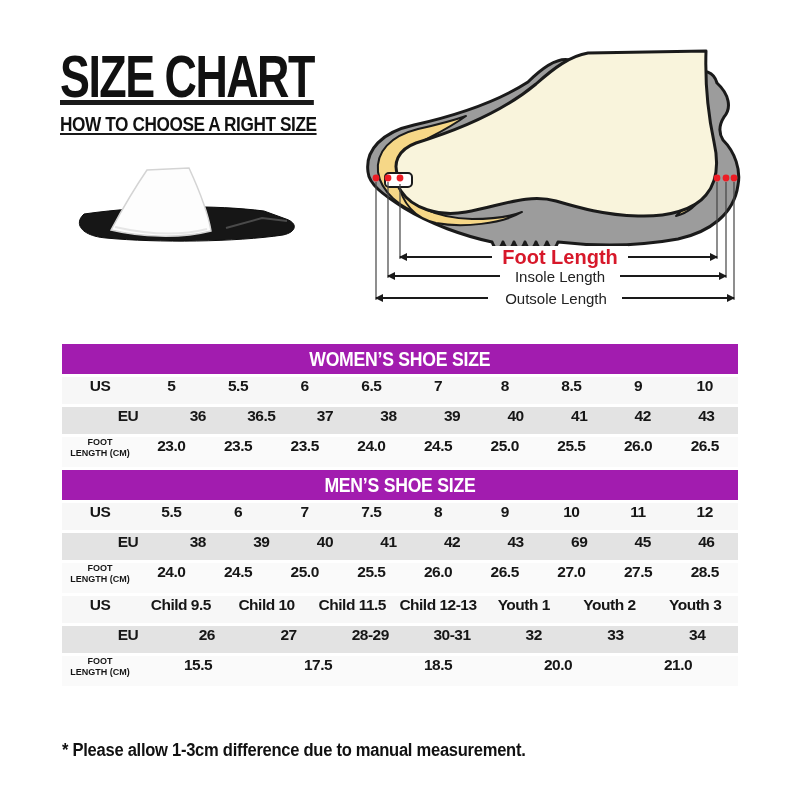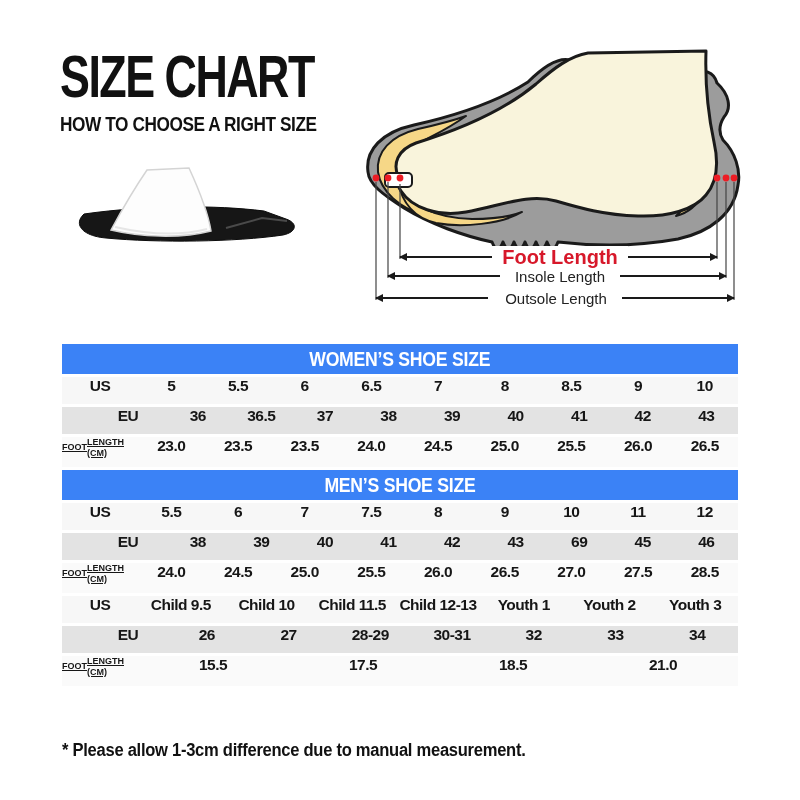--- a/index.html
+++ b/index.html
@@ -2,53 +2,53 @@
 <html><head>
 <meta charset="utf-8">
 <style>
   * { margin:0; padding:0; box-sizing:border-box; }
   html,body { background:#ffffff; }
   .canvas {
     position:relative; width:800px; height:800px; background:#ffffff;
     font-family:"Liberation Sans", sans-serif; color:#1a1a1a; overflow:hidden;
   }
   
-  .title-block { position:absolute; left:60px; top:50px; width:320px; }
+  .title-block { position:absolute; left:60px; top:50px; width:320px;text-decoration:underline; }
   .page-title {
     font-size:59px; font-weight:bold; letter-spacing:-2px; line-height:0.92;
     transform:scaleX(0.76); transform-origin:left top; white-space:nowrap; color:#111;
   }
   .page-subtitle {
     margin-top:8px; font-size:21px; font-weight:bold; letter-spacing:-0.5px;
     transform:scaleX(0.82); transform-origin:left top; white-space:nowrap; color:#111;
   }
   
   .sandal-svg { position:absolute; left:40px; top:148px; width:280px; height:145px; }
   .diagram-svg { position:absolute; left:352px; top:22px; width:410px; height:292px; }
   
   .tables { position:absolute; left:62px; top:344px; width:676px; }
   .thead {
-    height:30px; background:#3b82f6; display:flex; align-items:center; justify-content:center;
+    height:30px; background:#a21caf; display:flex; align-items:center; justify-content:center;
     margin-bottom:3px;
   }
   .thead span {
     color:#ffffff; font-size:21px; font-weight:bold; letter-spacing:-0.3px;
     transform:scaleX(0.84); transform-origin:center; white-space:nowrap;
   }
   .trow { display:flex; align-items:flex-start; margin-bottom:3px; }
   .trow-0 { background:#f7f7f7; height:27px; }
   .trow-1 { background:#e3e3e3; height:27px;padding-left:28px; }
   .trow-2 { background:#fafafa; height:30px; }
   .cell {
     display:flex; align-items:center; justify-content:center;
     font-weight:bold; font-size:15.5px; letter-spacing:-0.5px; color:#161616;
   }
   .label-cell { flex:0 0 76px; }
   .value-cell { flex:1; }
-  .small-label { flex-direction:row; font-size:9px; line-height:1.2; letter-spacing:0;text-decoration:underline; }
+  .small-label { flex-direction:column; font-size:9px; line-height:1.2; letter-spacing:0; }
   
   .footnote {
     position:absolute; left:62px; top:740px; font-size:18px; font-weight:bold;
     letter-spacing:-0.3px; transform:scaleX(0.92); transform-origin:left top;
     white-space:nowrap; color:#111;
   }
   
   .dim-label { font-family:"Liberation Sans", sans-serif; font-weight:bold; }
   .dim-label.red { fill:#d7182a; }
   .dim-label.dark { fill:#222; font-weight:normal; }
@@ -266,20 +266,21 @@
             <div class="cell value-cell">34</div>
           </div>
           <div class="trow trow-2">
             <div class="cell label-cell small-label">
               <span>FOOT</span>
               <span>LENGTH (CM)</span>
             </div>
             <div class="cell value-cell">15.5</div>
             <div class="cell value-cell">17.5</div>
             <div class="cell value-cell">18.5</div>
+            <div class="cell value-cell">20.0</div>
             <div class="cell value-cell">21.0</div>
           </div>
         </div>
     </section>
   </div>
 
   <div class="footnote">* Please allow 1-3cm difference due to manual measurement.</div>
 
 </div>
 

